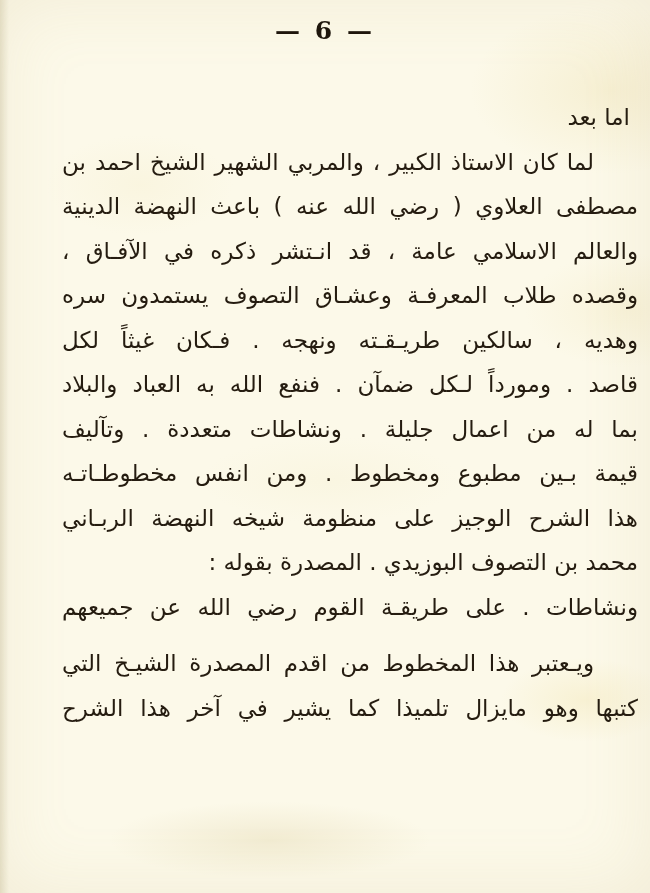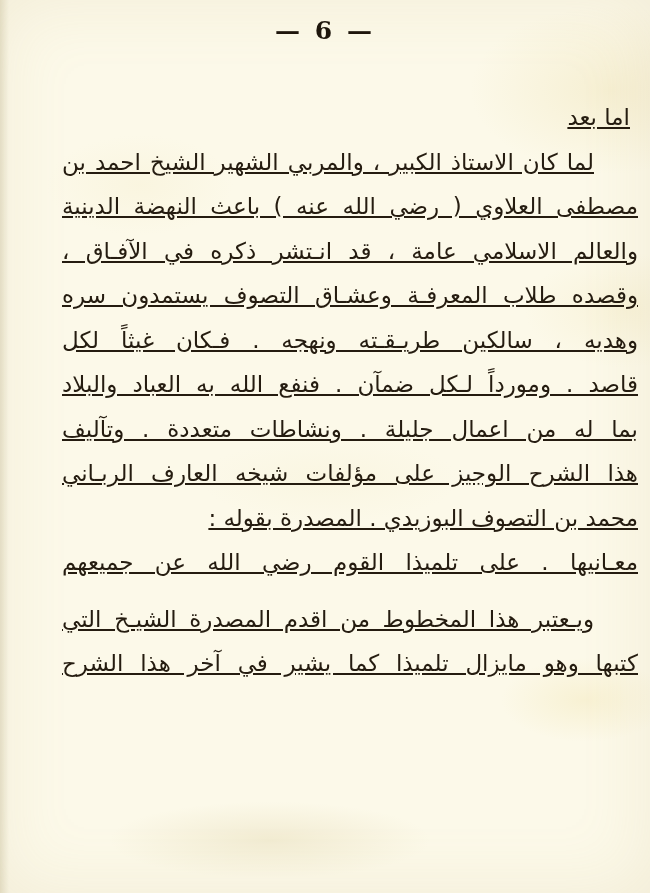--- a/index.html
+++ b/index.html
@@ -28,21 +28,20 @@
     font-family: "DejaVu Serif", serif;
     font-weight: bold;
     font-size: 25px;
     letter-spacing: 3px;
     color: #1e160c;
   }
   .text-block {
     direction: rtl;
     margin-top: 50px;
     padding: 0 12px 0 62px;
-    text-decoration: underline;
   }
   .line {
     font-size: 23px;
     line-height: 44.5px;
     height: 44.5px;
     white-space: nowrap;
     overflow: hidden;
     text-align: justify;
     text-align-last: justify;
     text-justify: inter-word;
@@ -64,20 +63,21 @@
 
   <div class="text-block">
     <div class="line align-right small-indent">اما بعد</div>
     <div class="line indent">لما كان الاستاذ الكبير ، والمربي الشهير الشيخ احمد بن</div>
     <div class="line">مصطفى العلاوي ( رضي الله عنه ) باعث النهضة الدينية</div>
     <div class="line">والعالم الاسلامي عامة ، قد انـتشر ذكره في الآفـاق ،</div>
     <div class="line">وقصده طلاب المعرفـة وعشـاق التصوف يستمدون سره</div>
     <div class="line">وهديه ، سالكين طريـقـته ونهجه . فـكان غيثاً لكل</div>
     <div class="line">قاصد . ومورداً لـكل ضمآن . فنفع الله به العباد والبلاد</div>
     <div class="line">بما له من اعمال جليلة . ونشاطات متعددة . وتآليف</div>
-    <div class="line">هذا الشرح الوجيز على مؤلفات شيخه العارف الربـاني</div>
+    <div class="line">قيمة بـين مطبوع ومخطوط . ومن انفس مخطوطـاتـه</div>
+    <div class="line">هذا الشرح الوجيز على منظومة شيخه النهضة الربـاني</div>
     <div class="line align-right">محمد بن التصوف البوزيدي . المصدرة بقوله :</div>
-    <div class="line">معـانيها . على تلميذا القوم رضي الله عن جميعهم</div>
+    <div class="line">ونشاطات . على طريقـة القوم رضي الله عن جميعهم</div>
     <div class="line indent para-gap">ويـعتبر هذا المخطوط من اقدم المصدرة الشيـخ التي</div>
     <div class="line">كتبها وهو مايزال تلميذا كما يشير في آخر هذا الشرح</div>
   </div>
 
 </div>
 
 </body></html>

